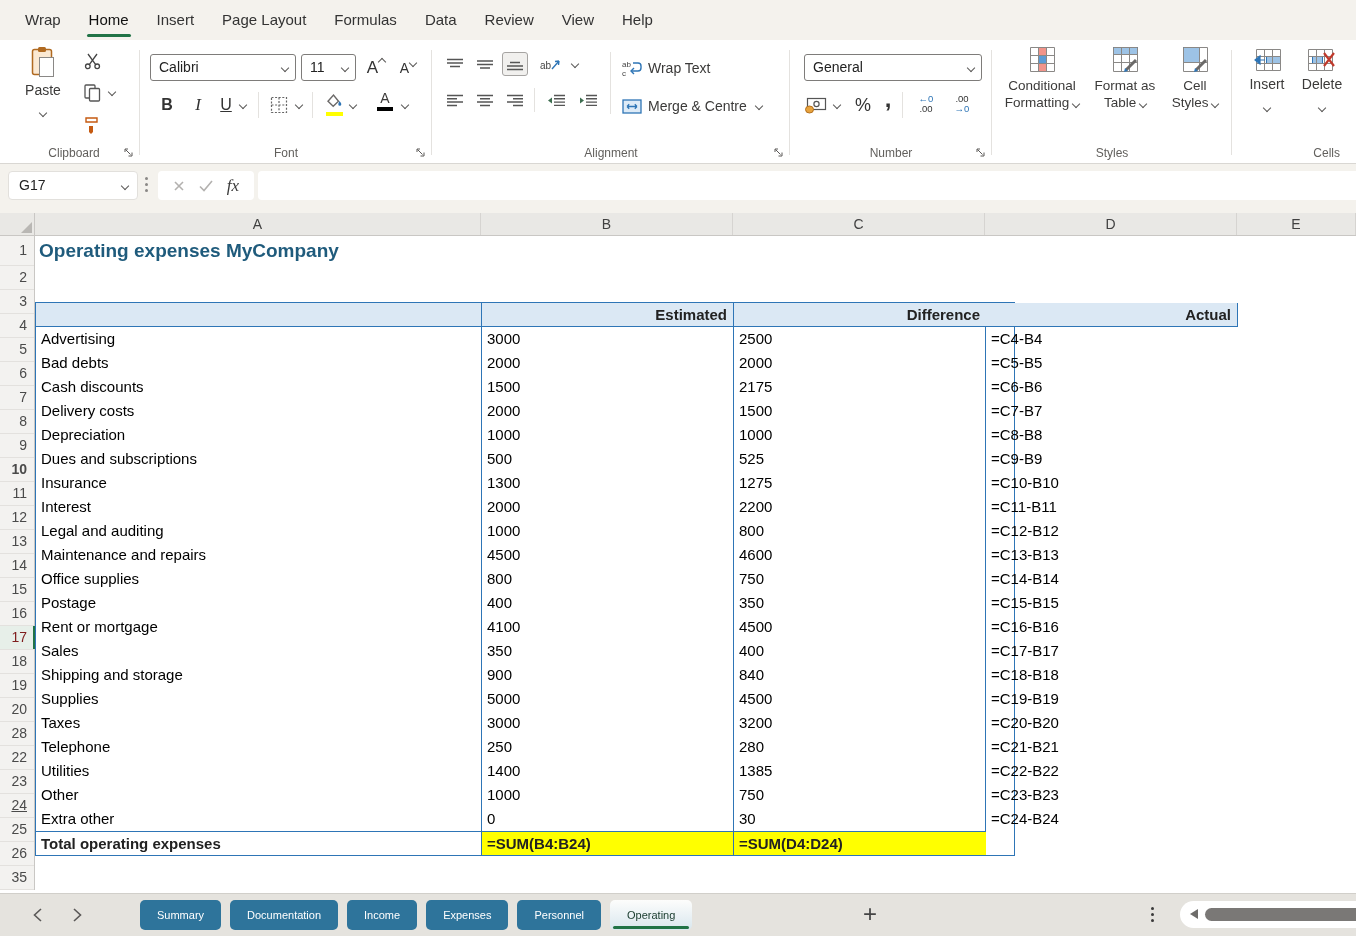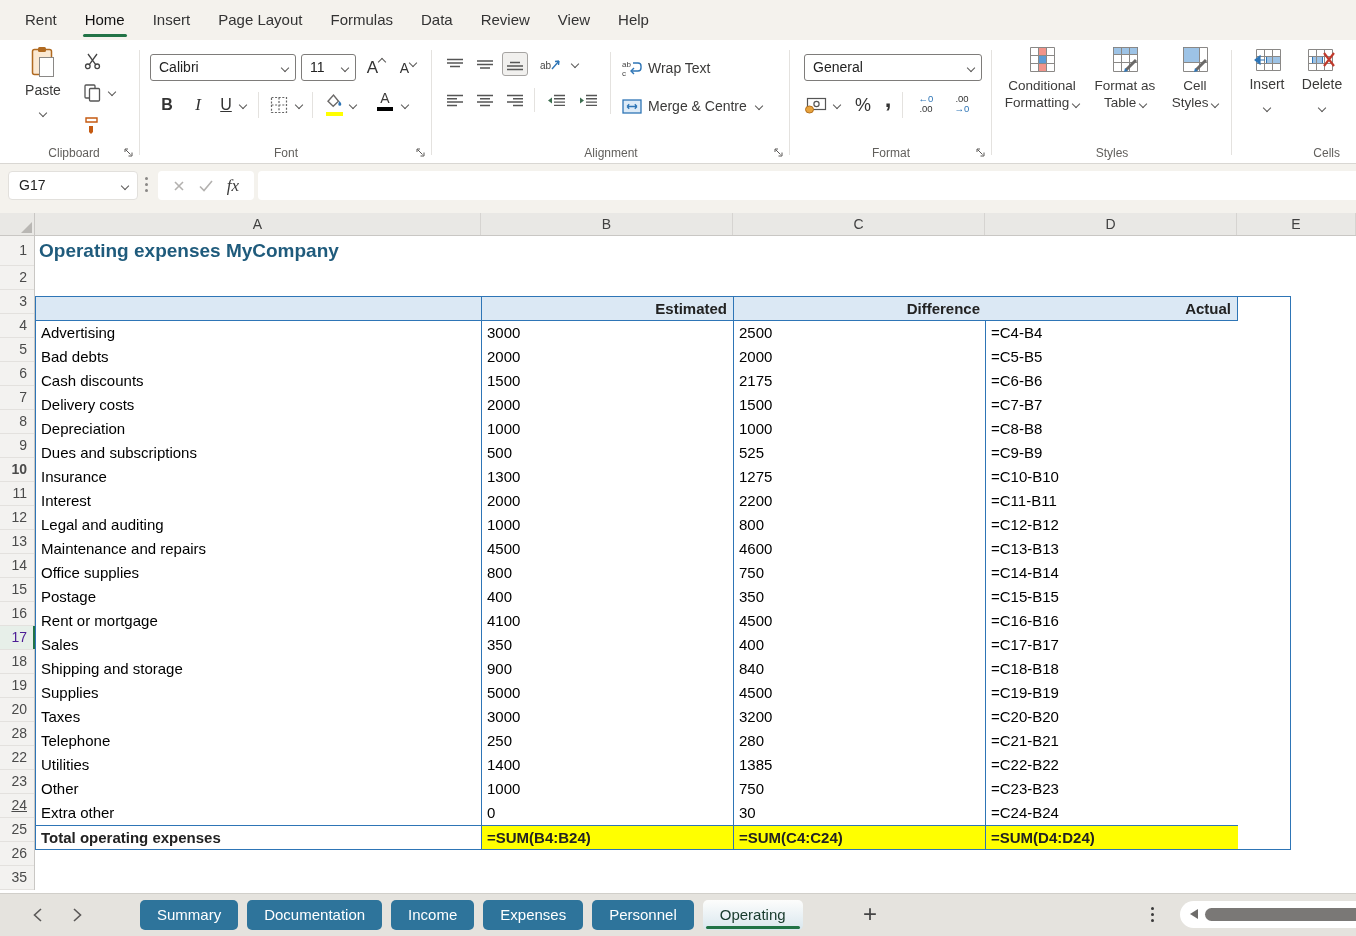--- a/index.html
+++ b/index.html
@@ -43,54 +43,54 @@
   .fxpanel{position:absolute;left:158px;top:7px;width:96px;height:29px;background:#fff;border-radius:4px;display:flex;align-items:center;justify-content:space-around;padding:0 8px}
   .finput{position:absolute;left:258px;top:7px;right:0;height:29px;background:#fff;border-radius:4px 0 0 4px;font-size:14px;line-height:29px;padding-left:8px}
 
   
   .corner{position:absolute;left:0;top:213px;width:35px;height:23px;background:#E9E8E5;border-right:1px solid #C9C7C4;border-bottom:1px solid #C9C7C4}
   .corner::after{content:"";position:absolute;right:2px;bottom:2px;width:0;height:0;border-left:11px solid transparent;border-bottom:11px solid #B9B7B4}
   .colheads{position:absolute;left:35px;top:213px;right:0;height:23px;background:#E9E8E5;border-bottom:1px solid #C9C7C4;display:flex;overflow:hidden}
   .colhead{border-right:1px solid #D6D4D1;font-size:14px;color:#414141;text-align:center;line-height:22px;flex:none}
   .rowheads{position:absolute;left:0;top:236px;width:35px;height:654px;background:#F3F2F0;border-right:1px solid #C9C7C4}
   .rowhead{border-bottom:1px solid #E3E1DE;font-size:14px;color:#4A4A4A;text-align:right;padding-right:7px;position:relative}
-  .rowhead.selected{background:#E7EFE9;color:#4c1d95}
+  .rowhead.selected{background:#E7EFE9;color:#7f1d1d}
   .rowhead.selected::after{content:"";position:absolute;right:-1px;top:0;bottom:0;width:2px;background:var(--green)}
   .canvas{position:absolute;left:35px;top:236px;right:0;height:654px;background:#fff}
 
   .sheet-title{position:absolute;left:4px;top:0;height:30px;line-height:30px;font-size:19px;font-weight:bold;color:var(--title);white-space:nowrap}
 
   
-  .xtable{position:absolute;left:0;top:60px;width:1256px;display:grid;grid-template-columns:446px 252px 252px 252px;grid-auto-rows:24px;border:1px solid var(--tblb)}
+  .xtable{position:absolute;left:0;top:66px;width:980px;display:grid;grid-template-columns:446px 252px 252px 252px;grid-auto-rows:24px;border:1px solid var(--tblb)}
   .tc{font-size:15px;line-height:23px;overflow:hidden;white-space:nowrap}
   .tc.colA,.tc.colB,.tc.colC{border-right:1px solid var(--tblb)}
   .hc{background:var(--hfill);font-weight:bold;text-align:right;padding-right:6px;border-bottom:1px solid var(--tblb)}
   .body{padding-left:5px;color:#000}
   .totc{border-top:1px solid var(--tblb);font-weight:bold;padding-left:5px}
   .totc.sum{background:var(--yfill)}
 
   
   .tabbar{position:absolute;left:0;right:0;top:893px;height:43px;background:#E5E3DE;border-top:1px solid #D1CFCA}
   .navchev{position:absolute;top:10px;width:22px;height:22px;display:flex;align-items:center;justify-content:center}
   .stabs{position:absolute;left:140px;top:6px;height:30px;display:flex;gap:9px}
-  .stab{background:var(--tabblue);color:#fff;font-size:15px;padding:0 17px;line-height:30px;border-radius:5px;white-space:nowrap}
+  .stab{background:var(--tabblue);color:#fff;font-size:11px;padding:0 17px;line-height:30px;border-radius:5px;white-space:nowrap}
   .stab.active{background:linear-gradient(#FDFDFC,#D9E7EE);color:#173A2C;position:relative}
   .stab.active::after{content:"";position:absolute;left:3px;right:3px;bottom:1px;height:3px;background:var(--green);border-radius:2px}
   .addsheet{position:absolute;left:856px;top:5px;width:28px;height:30px;font-size:24px;color:#444;text-align:center;line-height:30px;font-weight:300}
   .kebab{position:absolute;left:1151px;top:13px}
   .hscroll{position:absolute;left:1180px;top:7px;width:196px;height:27px;background:#fff;border-radius:14px}
   .harrow{position:absolute;left:10px;top:8px;width:0;height:0;border-top:5.5px solid transparent;border-bottom:5.5px solid transparent;border-right:8px solid #6E6C6A}
   .hthumb{position:absolute;left:25px;right:5px;top:7px;height:13px;background:#7A7876;border-radius:7px}
 </style>
 </head>
 <body>
 
 <div class="menubar">
   <div id="menu-tabs" style="display:flex">
-      <div class="menu-tab">Rent</div>
+      <div class="menu-tab">Wrap</div>
       <div class="menu-tab active">Home</div>
       <div class="menu-tab">Insert</div>
       <div class="menu-tab">Page Layout</div>
       <div class="menu-tab">Formulas</div>
       <div class="menu-tab">Data</div>
       <div class="menu-tab">Review</div>
       <div class="menu-tab">View</div>
       <div class="menu-tab">Help</div>
     </div>
 </div>
@@ -289,21 +289,21 @@
     <div class="decbtn" style="left:120px;top:54px">
       <div><span class="blue">←0</span><br>.00</div>
     </div>
     <div class="decbtn" style="left:156px;top:54px">
       <div>.00<br><span class="blue">→0</span></div>
     </div>
     <svg class="launcher" viewBox="0 0 12 12" fill="none" stroke="#5A5857">
         <path d="M3 3h3M3 3v3M3.5 3.5l5 5"></path>
         <path d="M10 6.5V10H6.5"></path>
       </svg>
-    <div class="group-label">Format</div>
+    <div class="group-label">Number</div>
   </div>
 
   <div class="group" style="left:992px;width:240px">
     <div class="abs stackbtn" style="left:6px;top:6px;width:88px">
       <svg width="27" height="27" viewBox="0 0 27 27">
           <rect x="9.5" y="1.5" width="8" height="8" fill="#F1948A" stroke="#C0392B"></rect>
           <rect x="9.5" y="9.5" width="8" height="8" fill="#5B9BD5" stroke="#2E75B6"></rect>
           <rect x="9.5" y="17.5" width="8" height="8" fill="#F1948A" stroke="#C0392B"></rect>
           <path d="M1.5 1.5h24v24h-24zM1.5 9.5h24M1.5 17.5h24M9.5 1.5v24M17.5 1.5v24" fill="none" stroke="#8A8886"></path>
         </svg>
@@ -417,21 +417,20 @@
   <div class="sheet-title">Operating expenses MyCompany</div>
 
   <div class="xtable">
     <div class="tc hc colA"></div>
     <div class="tc hc colB">Estimated</div>
     <div class="tc hc colD">Difference</div>
     <div class="tc hc colC">Actual</div>
     <div id="table-body" style="display:contents"><div class="tc body colA">Advertising</div><div class="tc body colB">3000</div><div class="tc body colC">2500</div><div class="tc body colD">=C4-B4</div><div class="tc body colA">Bad debts</div><div class="tc body colB">2000</div><div class="tc body colC">2000</div><div class="tc body colD">=C5-B5</div><div class="tc body colA">Cash discounts</div><div class="tc body colB">1500</div><div class="tc body colC">2175</div><div class="tc body colD">=C6-B6</div><div class="tc body colA">Delivery costs</div><div class="tc body colB">2000</div><div class="tc body colC">1500</div><div class="tc body colD">=C7-B7</div><div class="tc body colA">Depreciation</div><div class="tc body colB">1000</div><div class="tc body colC">1000</div><div class="tc body colD">=C8-B8</div><div class="tc body colA">Dues and subscriptions</div><div class="tc body colB">500</div><div class="tc body colC">525</div><div class="tc body colD">=C9-B9</div><div class="tc body colA">Insurance</div><div class="tc body colB">1300</div><div class="tc body colC">1275</div><div class="tc body colD">=C10-B10</div><div class="tc body colA">Interest</div><div class="tc body colB">2000</div><div class="tc body colC">2200</div><div class="tc body colD">=C11-B11</div><div class="tc body colA">Legal and auditing</div><div class="tc body colB">1000</div><div class="tc body colC">800</div><div class="tc body colD">=C12-B12</div><div class="tc body colA">Maintenance and repairs</div><div class="tc body colB">4500</div><div class="tc body colC">4600</div><div class="tc body colD">=C13-B13</div><div class="tc body colA">Office supplies</div><div class="tc body colB">800</div><div class="tc body colC">750</div><div class="tc body colD">=C14-B14</div><div class="tc body colA">Postage</div><div class="tc body colB">400</div><div class="tc body colC">350</div><div class="tc body colD">=C15-B15</div><div class="tc body colA">Rent or mortgage</div><div class="tc body colB">4100</div><div class="tc body colC">4500</div><div class="tc body colD">=C16-B16</div><div class="tc body colA">Sales</div><div class="tc body colB">350</div><div class="tc body colC">400</div><div class="tc body colD">=C17-B17</div><div class="tc body colA">Shipping and storage</div><div class="tc body colB">900</div><div class="tc body colC">840</div><div class="tc body colD">=C18-B18</div><div class="tc body colA">Supplies</div><div class="tc body colB">5000</div><div class="tc body colC">4500</div><div class="tc body colD">=C19-B19</div><div class="tc body colA">Taxes</div><div class="tc body colB">3000</div><div class="tc body colC">3200</div><div class="tc body colD">=C20-B20</div><div class="tc body colA">Telephone</div><div class="tc body colB">250</div><div class="tc body colC">280</div><div class="tc body colD">=C21-B21</div><div class="tc body colA">Utilities</div><div class="tc body colB">1400</div><div class="tc body colC">1385</div><div class="tc body colD">=C22-B22</div><div class="tc body colA">Other</div><div class="tc body colB">1000</div><div class="tc body colC">750</div><div class="tc body colD">=C23-B23</div><div class="tc body colA">Extra other</div><div class="tc body colB">0</div><div class="tc body colC">30</div><div class="tc body colD">=C24-B24</div></div>
     <div class="tc totc colA">Total operating expenses</div>
     <div class="tc totc sum colB">=SUM(B4:B24)</div>
-    <div class="tc totc sum colC">=SUM(C4:C24)</div>
     <div class="tc totc sum colD">=SUM(D4:D24)</div>
   </div>
 </div>
 
 <div class="tabbar">
   <div class="navchev" style="left:26px">
     <svg width="9" height="14" viewBox="0 0 9 14" fill="none" stroke="#5A5857" stroke-width="1.6">
         <path d="M8 1L1.5 7 8 13"></path>
       </svg>
   </div>

